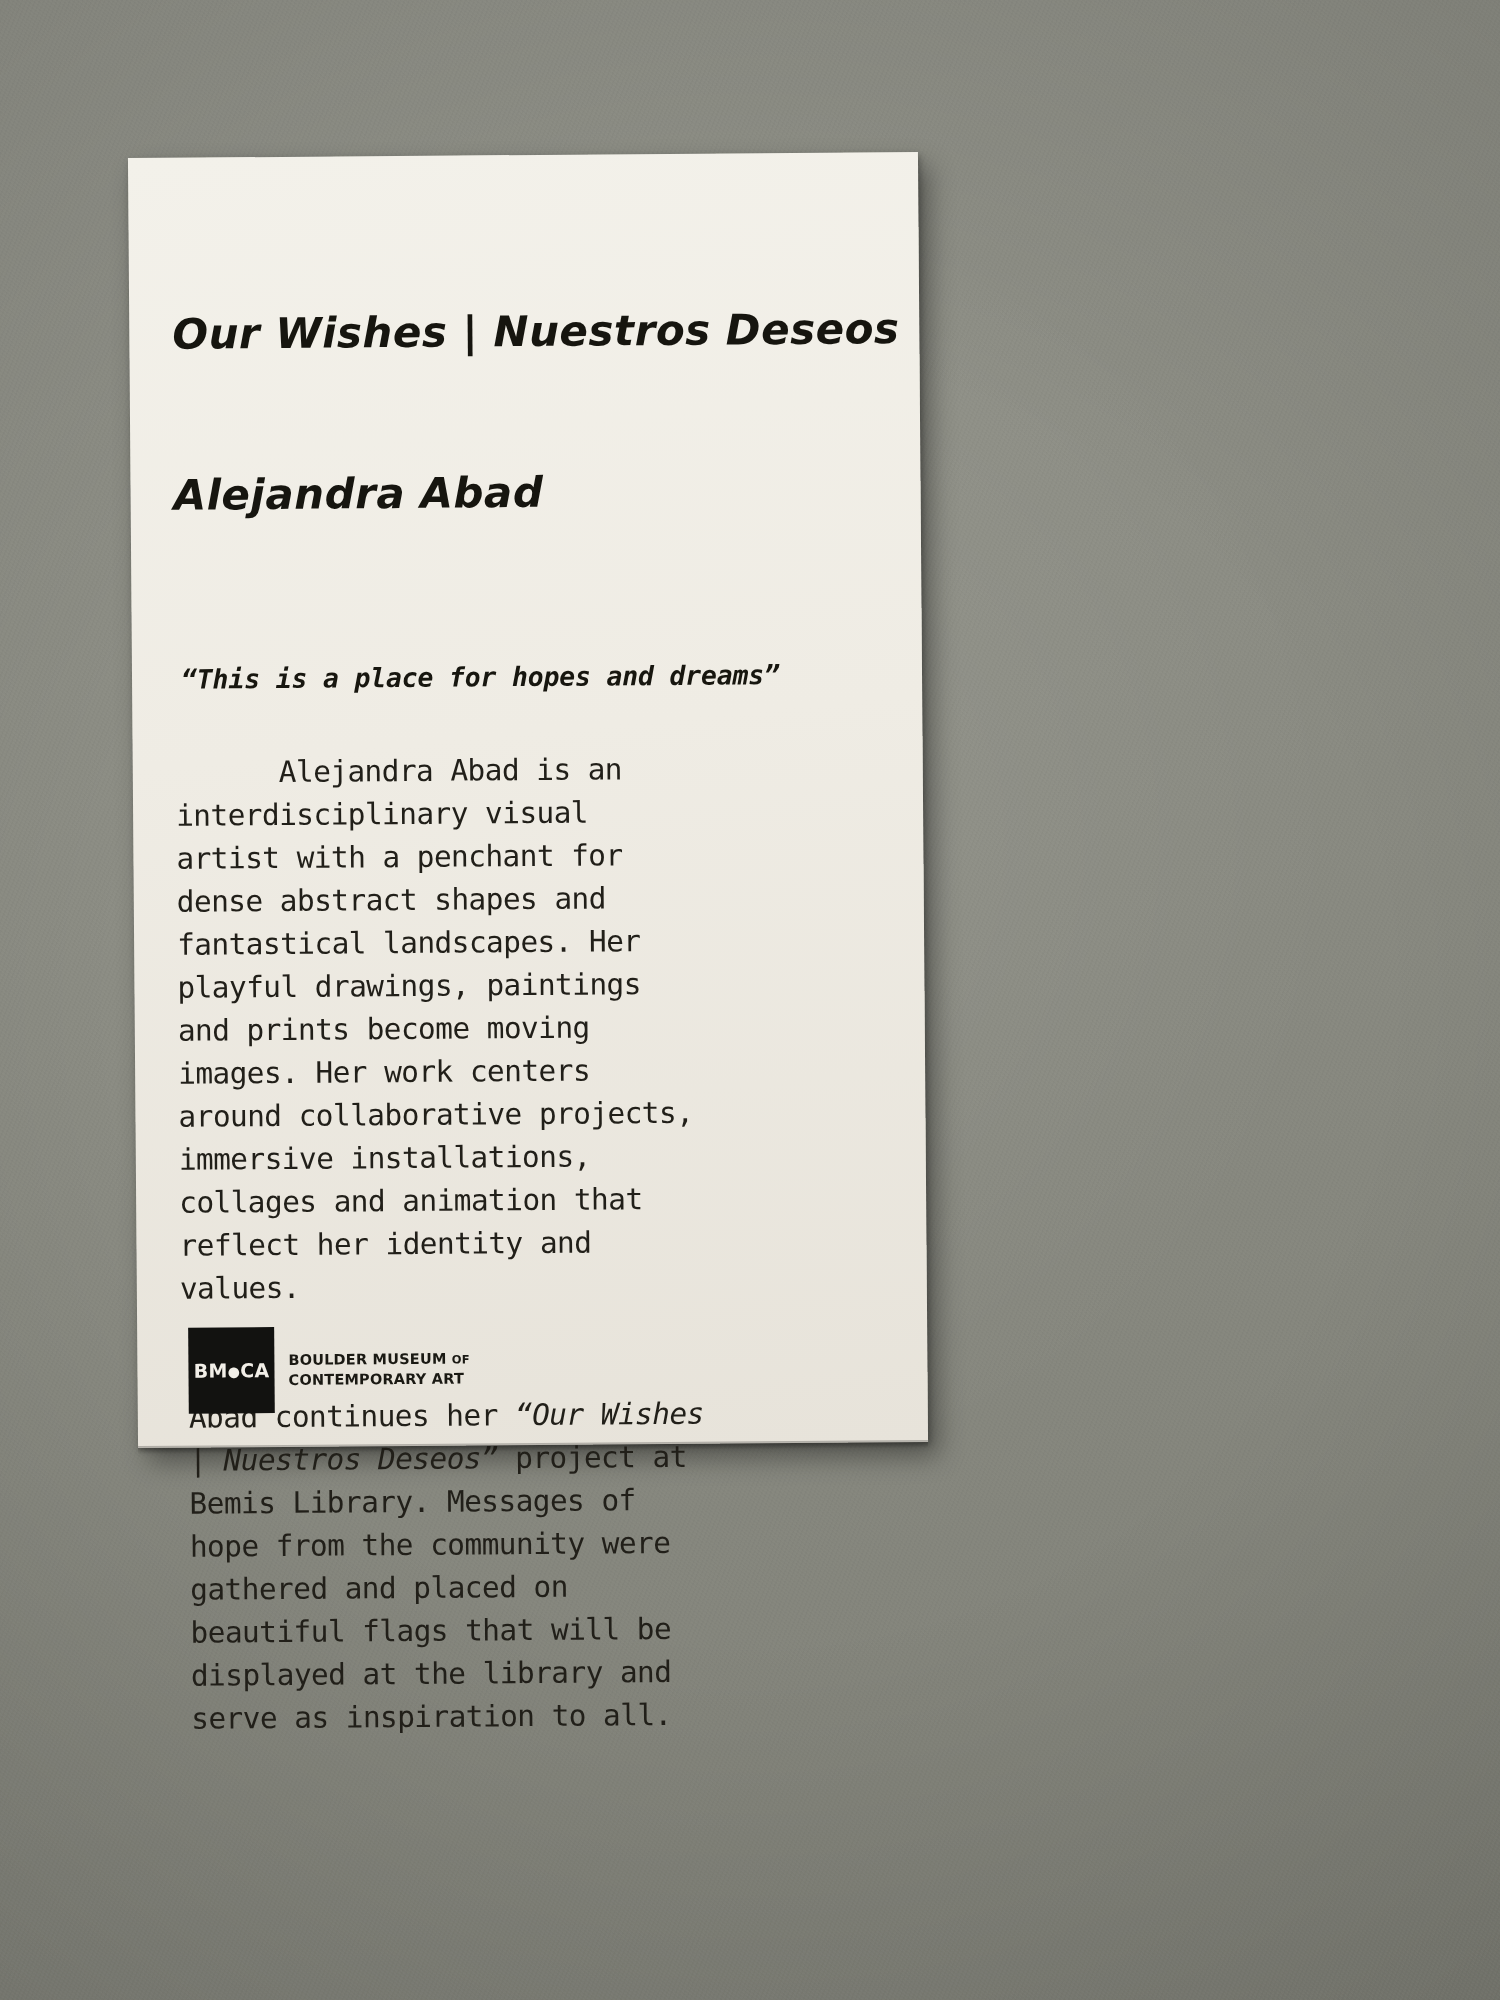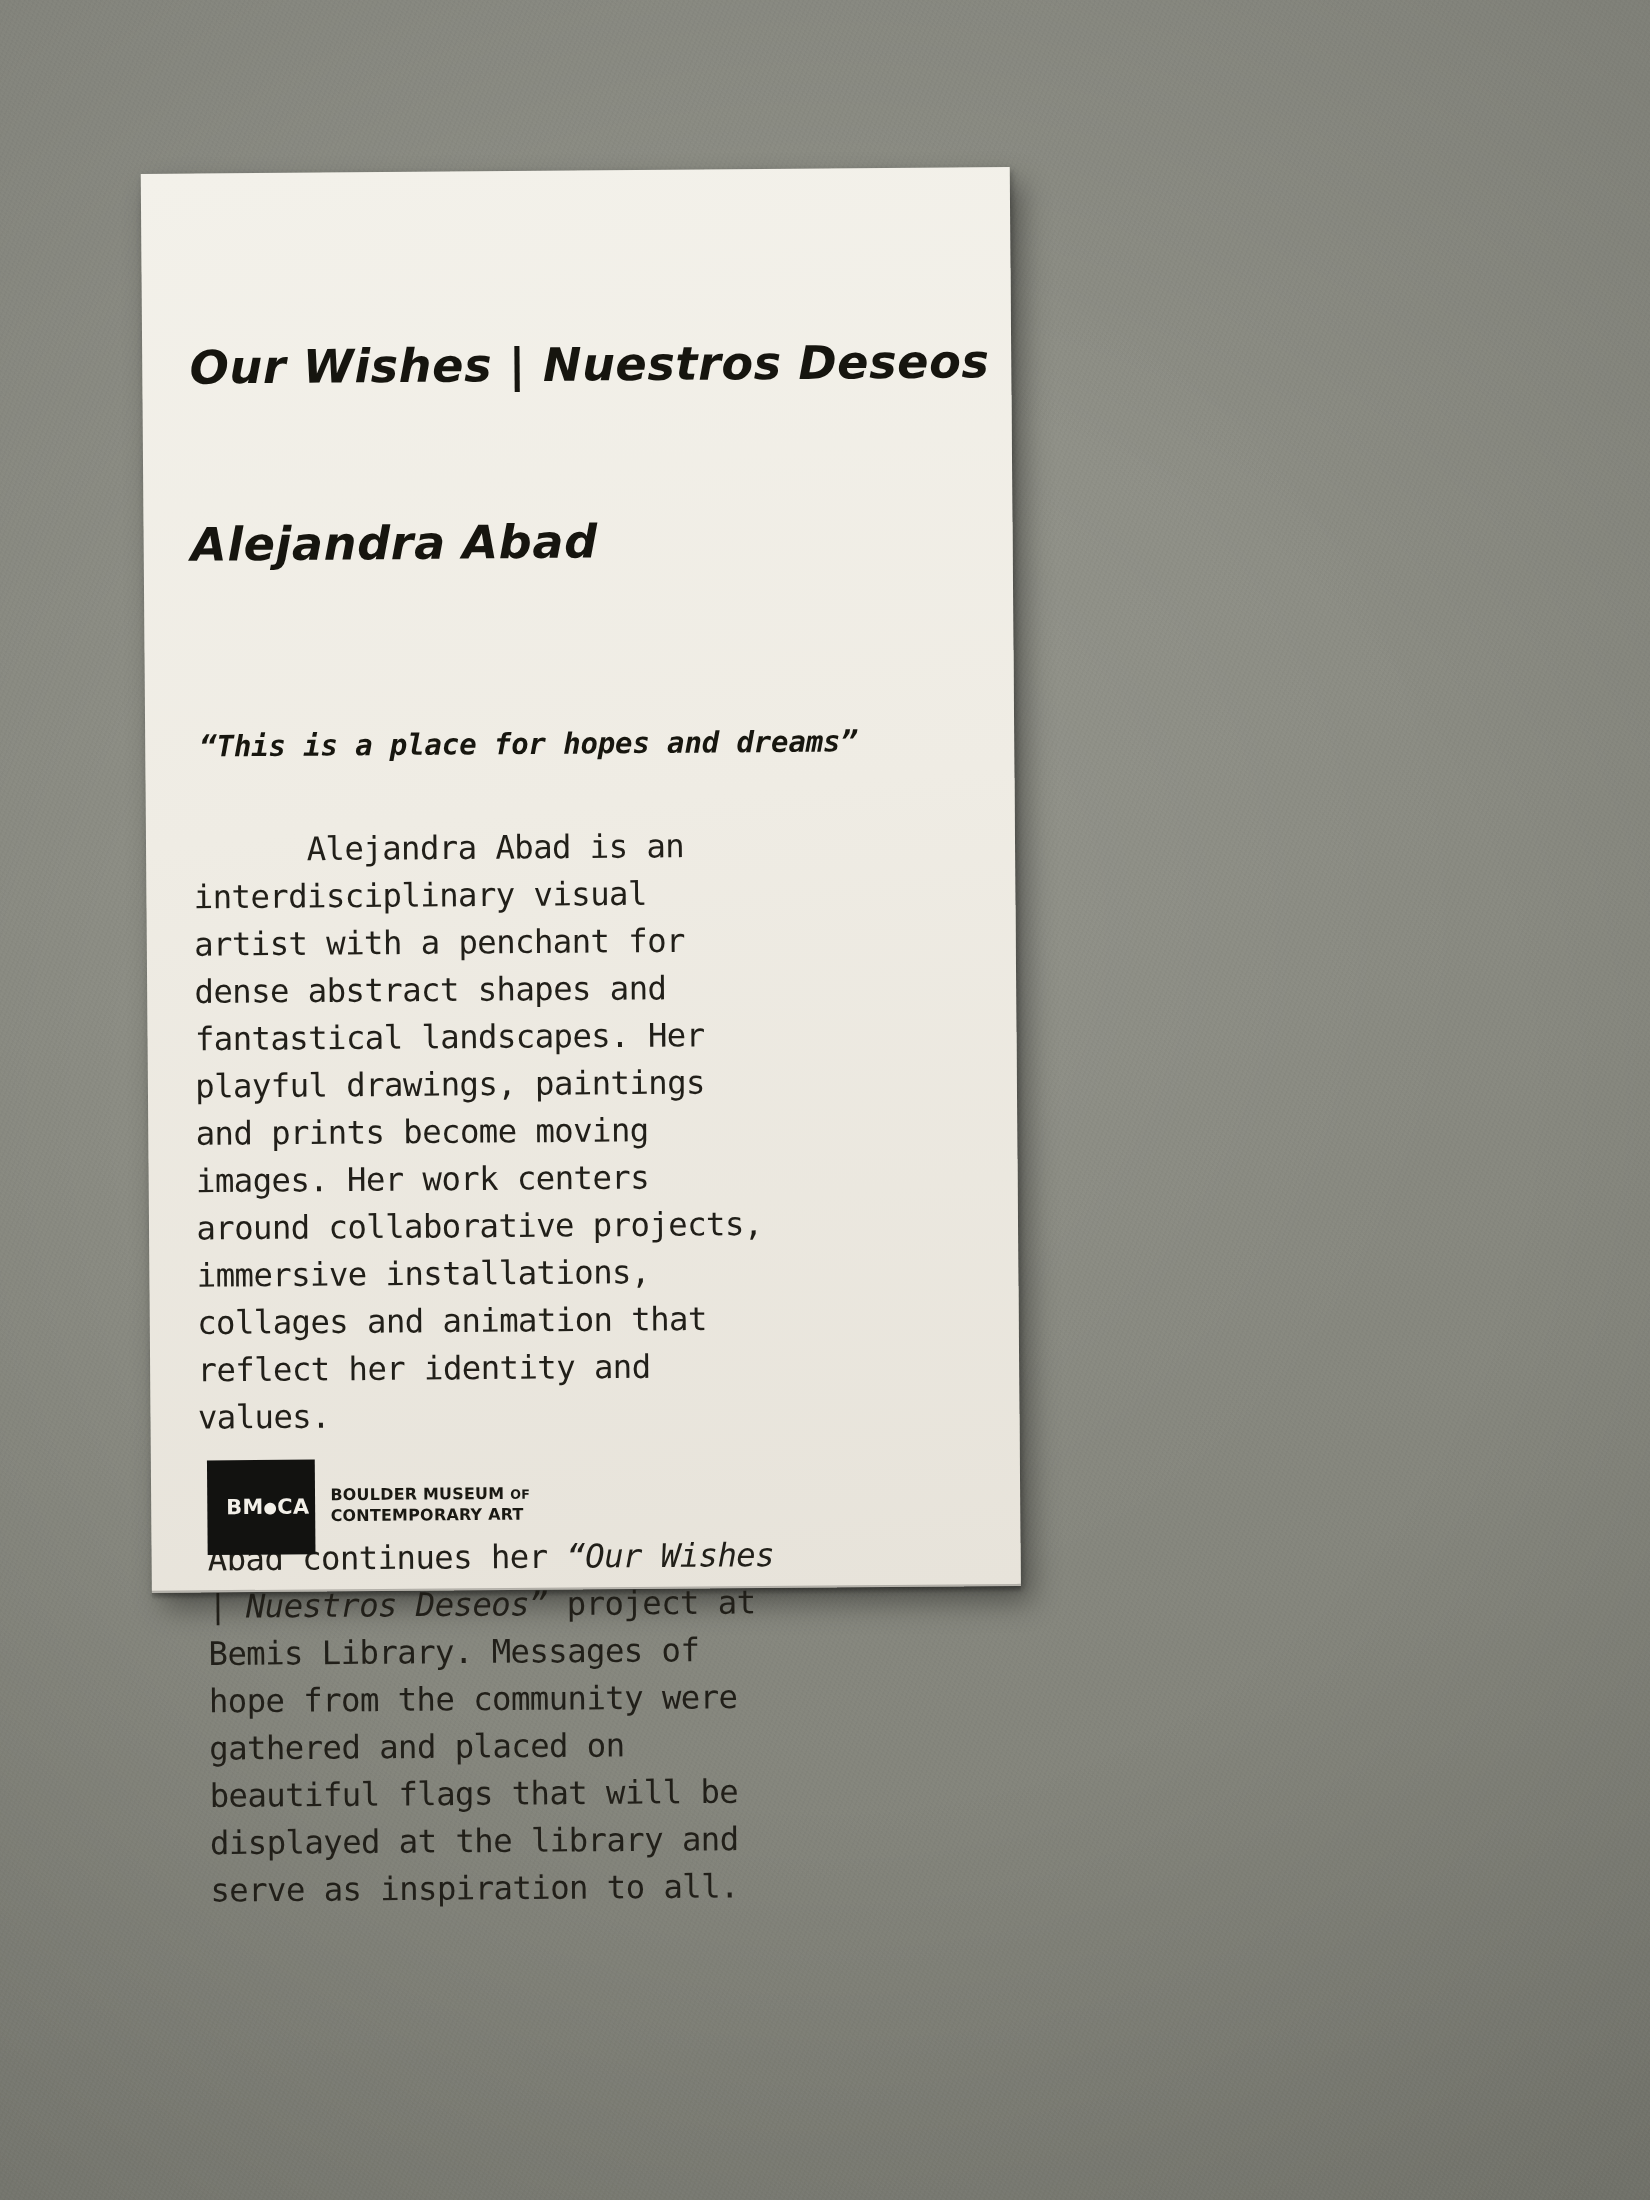--- a/index.html
+++ b/index.html
@@ -102,21 +102,20 @@
     align-items: center;
     gap: 14px;
   }
   .logo-mark {
     width: 86px;
     height: 86px;
     background: #121210;
     display: flex;
     align-items: center;
     justify-content: center;
-    padding-left: 12px;
   }
   .logo-mark-text {
     color: #f2efe8;
     font-family: "DejaVu Sans", sans-serif;
     font-weight: bold;
     font-size: 19px;
     letter-spacing: 0.3px;
   }
   .logo-mark-text .dot { font-size: 14px; vertical-align: 1px; }
   .logo-words {

